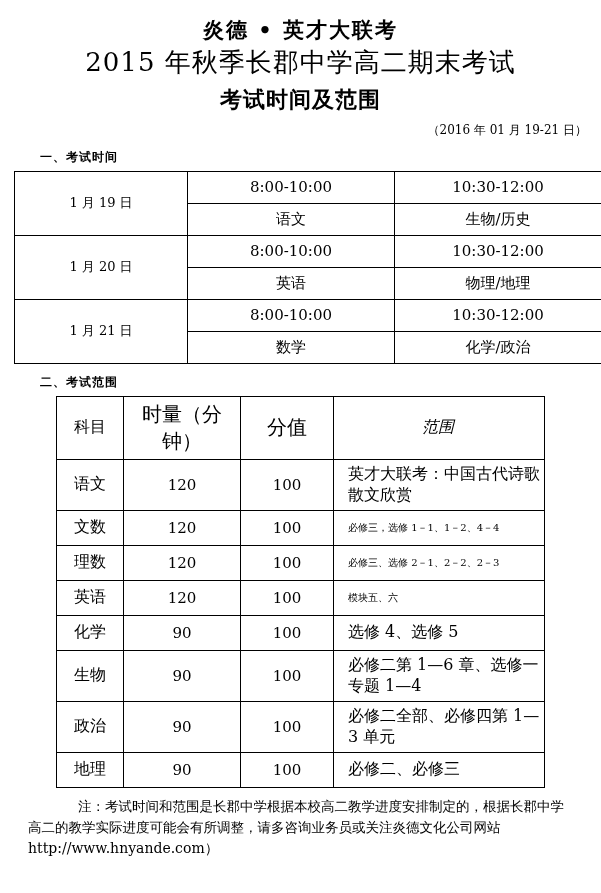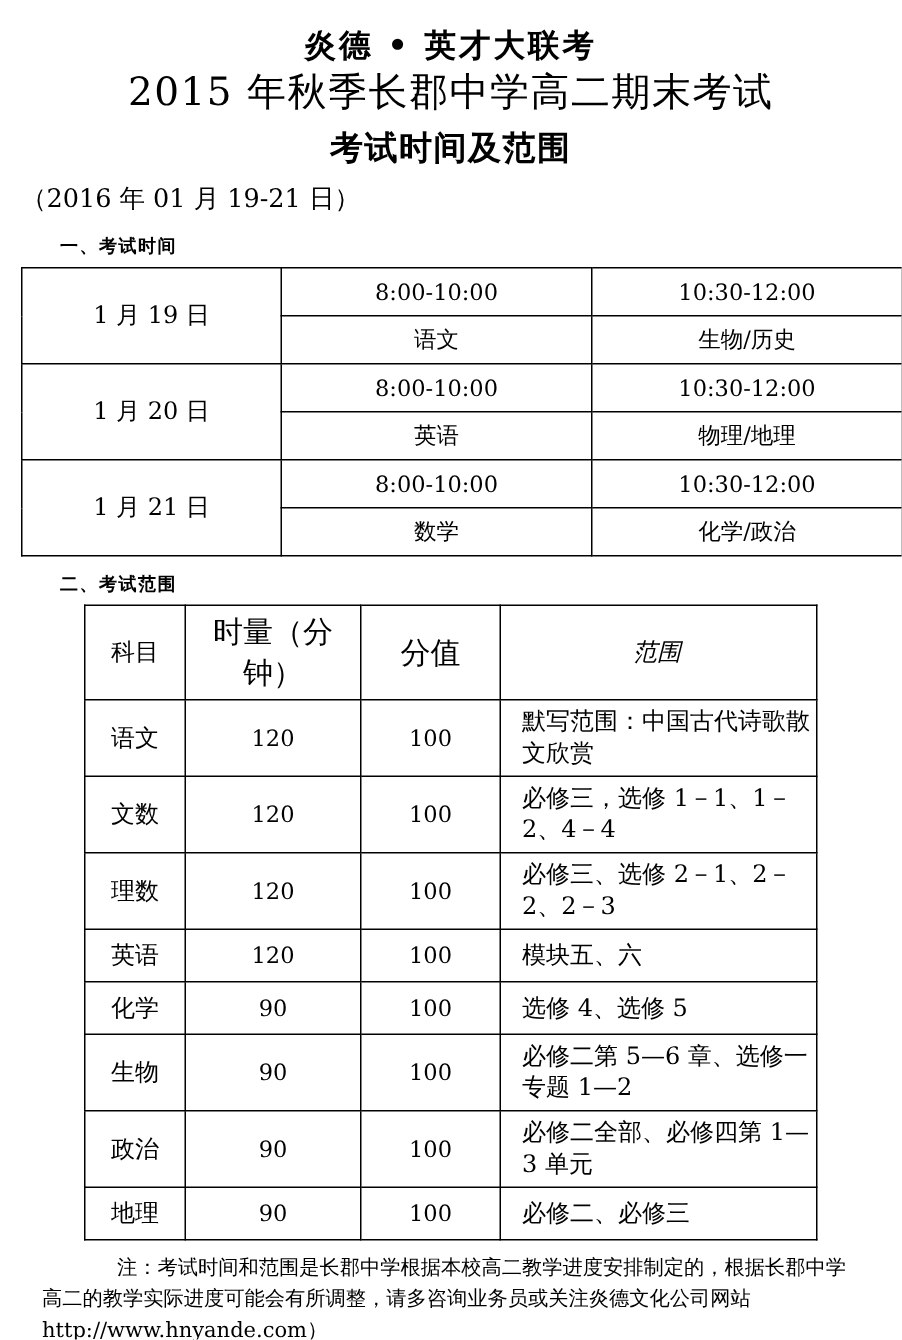--- a/index.html
+++ b/index.html
@@ -39,22 +39,22 @@
   }
   .title-3 {
     text-align: center;
     font-size: 22px;
     font-weight: bold;
     letter-spacing: 1px;
     line-height: 1.4;
     margin-top: 4px;
   }
   .title-4 {
-    text-align: left;
-    font-size: 17px;
+    text-align: right;
+    font-size: 12px;
     line-height: 1.5;
     margin-top: 6px;
   }
   .section-head {
     font-size: 12px;
     font-weight: bold;
     margin: 10px 0 5px 26px;
     letter-spacing: 1px;
     font-family: Liberation Serif, serif;
   }
@@ -70,21 +70,21 @@
     font-size: 15px;
     padding: 4px 2px;
     font-weight: normal;
   }
   
   #time-table td {
     height: 23px;
   }
   #time-table .day-cell {
     width: 168px;
-    font-size: 16px;
+    font-size: 13px;
   }
   #time-table .slot-cell {
     width: 202px;
   }
   
   #scope-table td {
     height: 26px;
   }
   #scope-table .c-subject {
     width: 62px;
@@ -103,21 +103,21 @@
   }
   #scope-table thead td {
     font-size: 20px;
   }
   #scope-table thead .c-scope {
     text-align: center;
     padding-left: 0;
     font-style: italic;
   }
   #scope-table .small {
-    font-size: 16px;
+    font-size: 10px;
   }
   .note {
     margin: 8px 14px 0 14px;
     font-size: 13.5px;
     line-height: 1.55;
     text-indent: 0;
   }
   .note .indent {
     display: inline-block;
     width: 50px;
@@ -182,21 +182,21 @@
         <td class="c-dur">时量（分钟）</td>
         <td class="c-score">分值</td>
         <td class="c-scope">范围</td>
       </tr>
     </thead>
     <tbody id="scope-body">
         <tr>
           <td class="c-subject">语文</td>
           <td class="c-dur">120</td>
           <td class="c-score">100</td>
-          <td class="c-scope">默写范围：中国古代诗歌散文欣赏</td>
+          <td class="c-scope">英才大联考：中国古代诗歌散文欣赏</td>
         </tr>
         <tr>
           <td class="c-subject">文数</td>
           <td class="c-dur">120</td>
           <td class="c-score">100</td>
           <td class="c-scope small">必修三，选修 1－1、1－2、4－4</td>
         </tr>
         <tr>
           <td class="c-subject">理数</td>
           <td class="c-dur">120</td>
@@ -212,21 +212,21 @@
         <tr>
           <td class="c-subject">化学</td>
           <td class="c-dur">90</td>
           <td class="c-score">100</td>
           <td class="c-scope">选修 4、选修 5</td>
         </tr>
         <tr>
           <td class="c-subject">生物</td>
           <td class="c-dur">90</td>
           <td class="c-score">100</td>
-          <td class="c-scope">必修二第 5—6 章、选修一专题 1—2</td>
+          <td class="c-scope">必修二第 1—6 章、选修一专题 1—4</td>
         </tr>
         <tr>
           <td class="c-subject">政治</td>
           <td class="c-dur">90</td>
           <td class="c-score">100</td>
           <td class="c-scope">必修二全部、必修四第 1—3 单元</td>
         </tr>
         <tr>
           <td class="c-subject">地理</td>
           <td class="c-dur">90</td>

